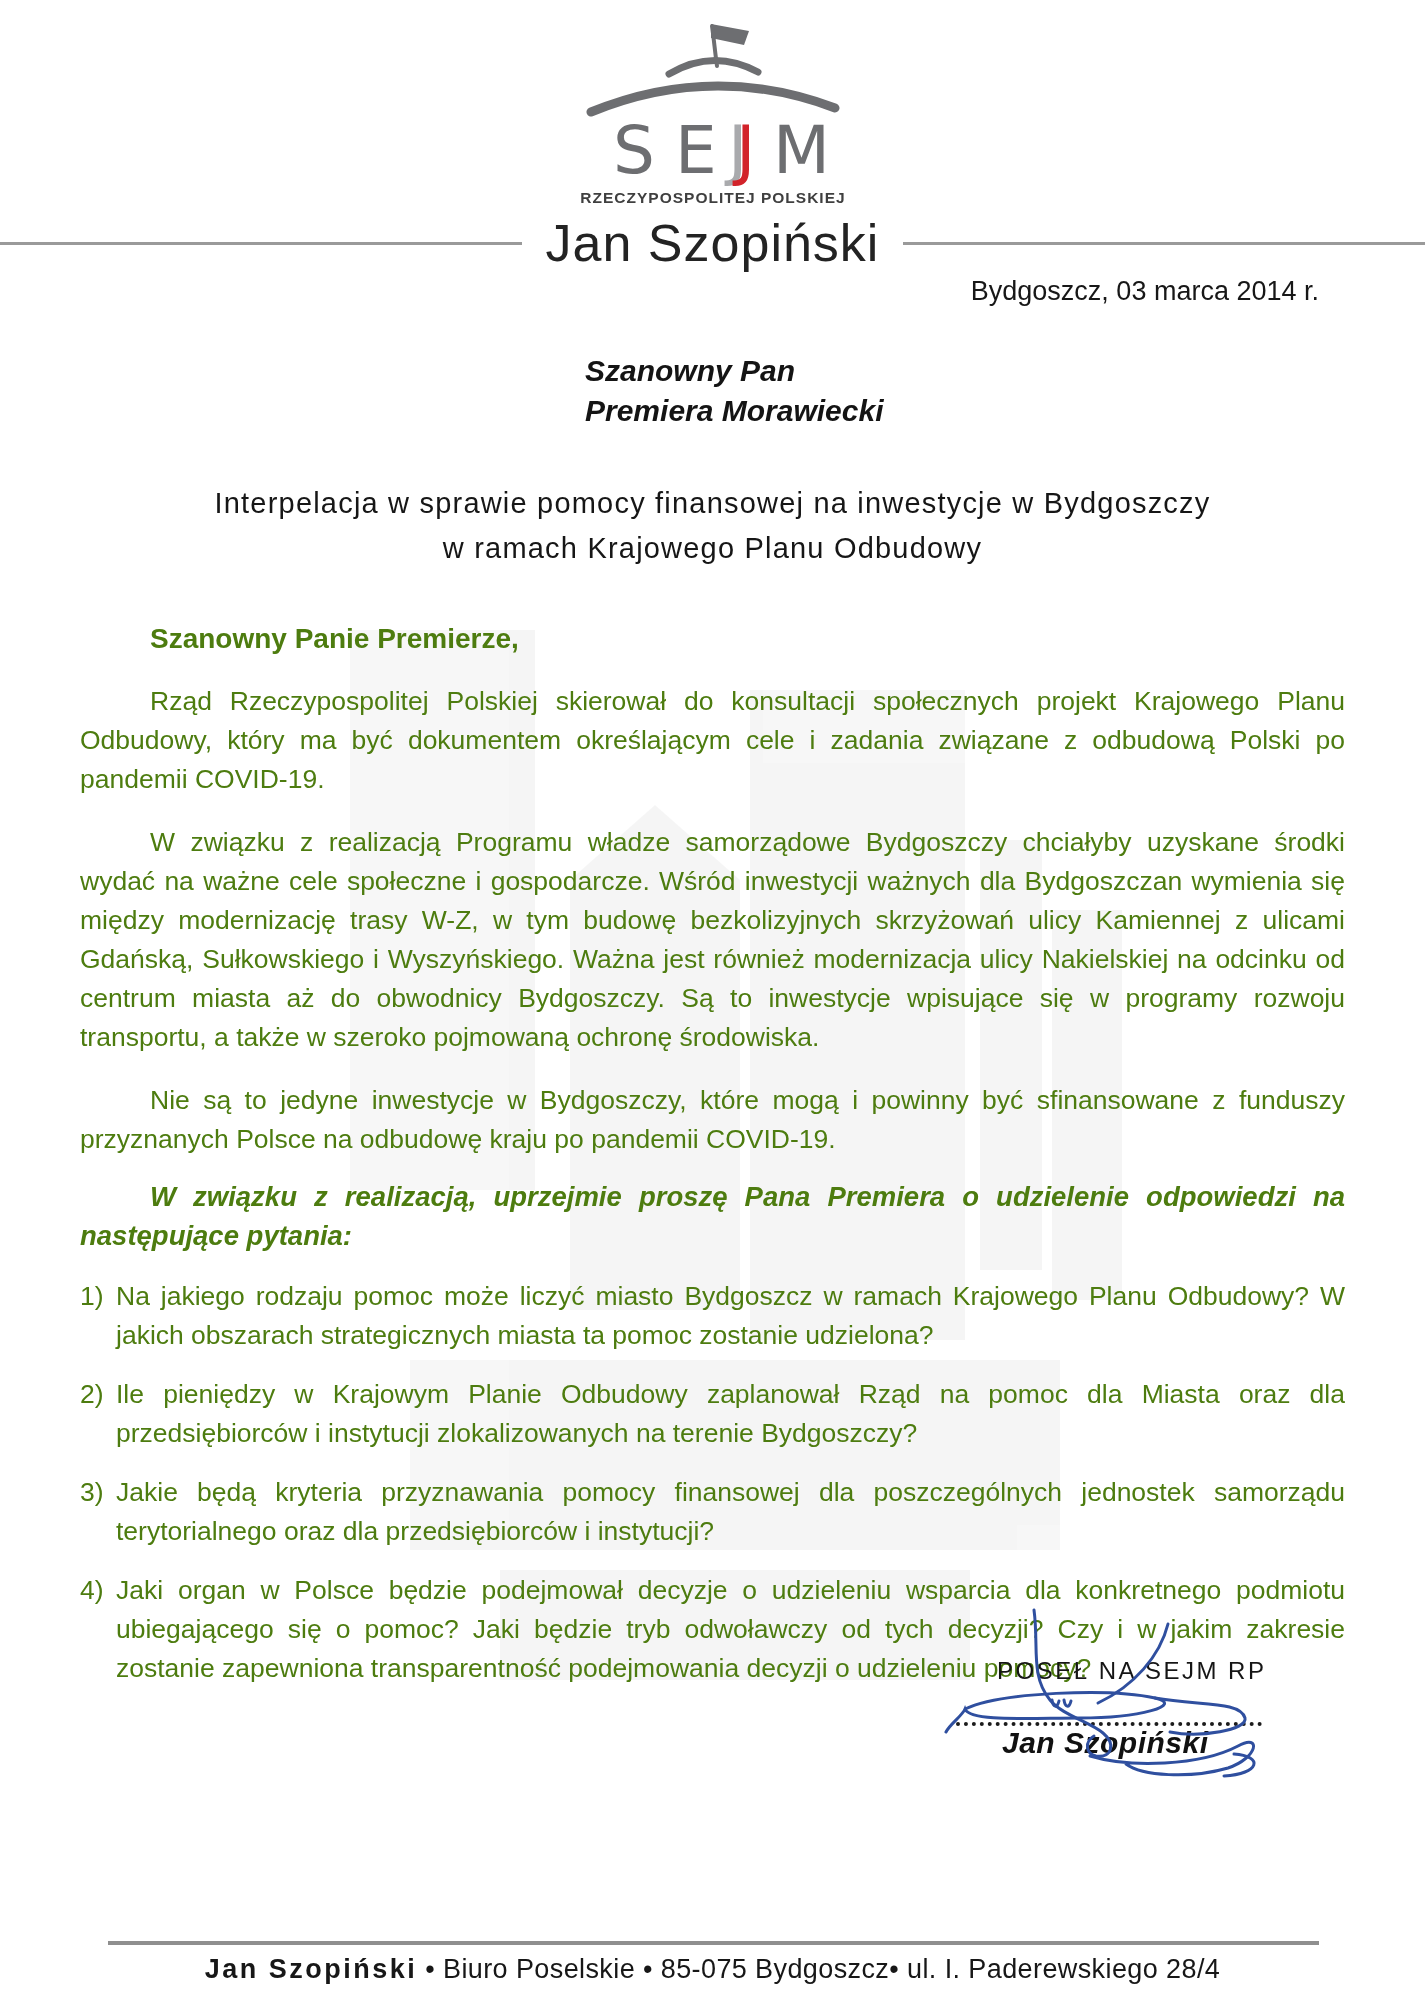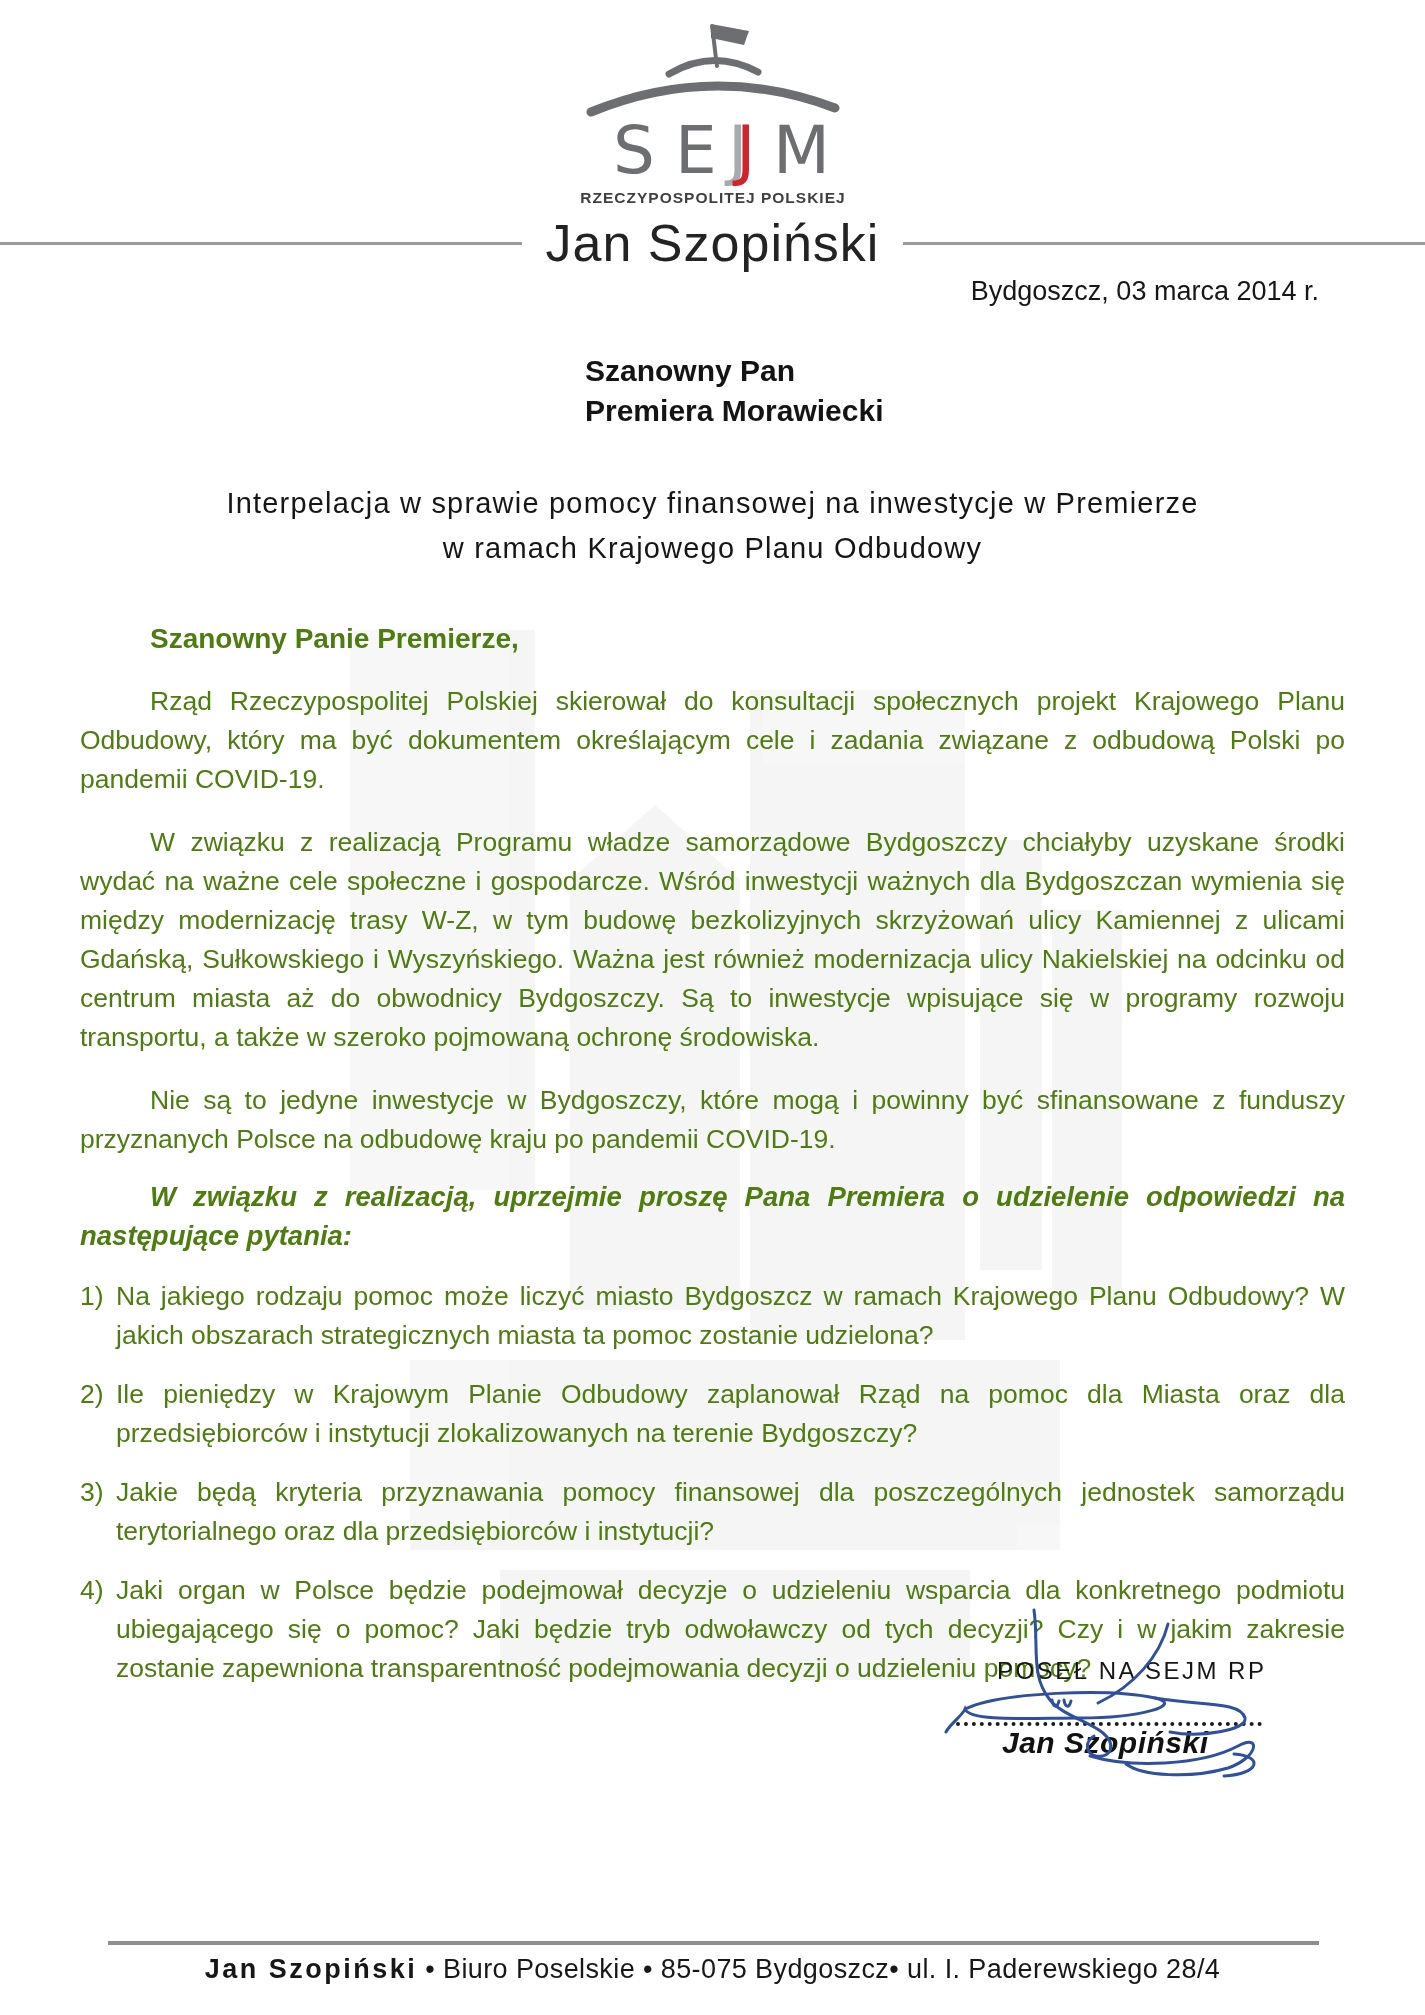--- a/index.html
+++ b/index.html
@@ -24,21 +24,21 @@
     font-size:52px;font-weight:300;color:#232323;
     letter-spacing:1px;white-space:nowrap;margin:0 24px;line-height:62px;
   }
 
   .dateline{
     text-align:right;padding-right:106px;margin-top:2px;
     font-size:27px;color:#171717;
   }
 
   
-  .recipient{margin:44px 0 0 585px;line-height:40px;font-size:30px;}
+  .recipient{margin:44px 0 0 585px;line-height:40px;font-size:30px;font-style:italic;}
   .recipient .r-bold{font-weight:700;}
   .recipient .r-light{font-weight:400;color:#1d1d1d;}
 
   
   .subject{
     margin-top:50px;text-align:center;
     font-size:29px;letter-spacing:1.2px;line-height:45px;color:#161616;
   }
 
   
@@ -112,21 +112,21 @@
     </div>
 
     <div class="dateline">Bydgoszcz, 03 marca 2014 r.</div>
 
     <div class="recipient">
       <div class="r-bold">Szanowny Pan</div>
       <div class="r-bold">Premiera Morawiecki</div>
     </div>
 
     <div class="subject">
-      <span>Interpelacja w sprawie pomocy finansowej na inwestycje w Premierze</span><br>
+      <span>Interpelacja w sprawie pomocy finansowej na inwestycje w Bydgoszczy</span><br>
       <span>w ramach Krajowego Planu Odbudowy</span>
     </div>
 
     <div class="bodytext">
       <p class="greeting">Szanowny Panie Premierze,</p>
       <p class="para">Rząd Rzeczypospolitej Polskiej skierował do konsultacji społecznych projekt Krajowego Planu Odbudowy, który ma być dokumentem określającym cele i zadania związane z odbudową Polski po pandemii COVID-19.</p>
       <p class="para">W związku z realizacją Programu władze samorządowe Bydgoszczy chciałyby uzyskane środki wydać na ważne cele społeczne i gospodarcze. Wśród inwestycji ważnych dla Bydgoszczan wymienia się między modernizację trasy W-Z, w tym budowę bezkolizyjnych skrzyżowań ulicy Kamiennej z ulicami Gdańską, Sułkowskiego i Wyszyńskiego. Ważna jest również modernizacja ulicy Nakielskiej na odcinku od centrum miasta aż do obwodnicy Bydgoszczy. Są to inwestycje wpisujące się w programy rozwoju transportu, a także w szeroko pojmowaną ochronę środowiska.</p>
       <p class="para">Nie są to jedyne inwestycje w Bydgoszczy, które mogą i powinny być sfinansowane z funduszy przyznanych Polsce na odbudowę kraju po pandemii COVID-19.</p>
       <p class="request">W związku z realizacją, uprzejmie proszę Pana Premiera o udzielenie odpowiedzi na następujące pytania:</p>
       <ol class="questions">

